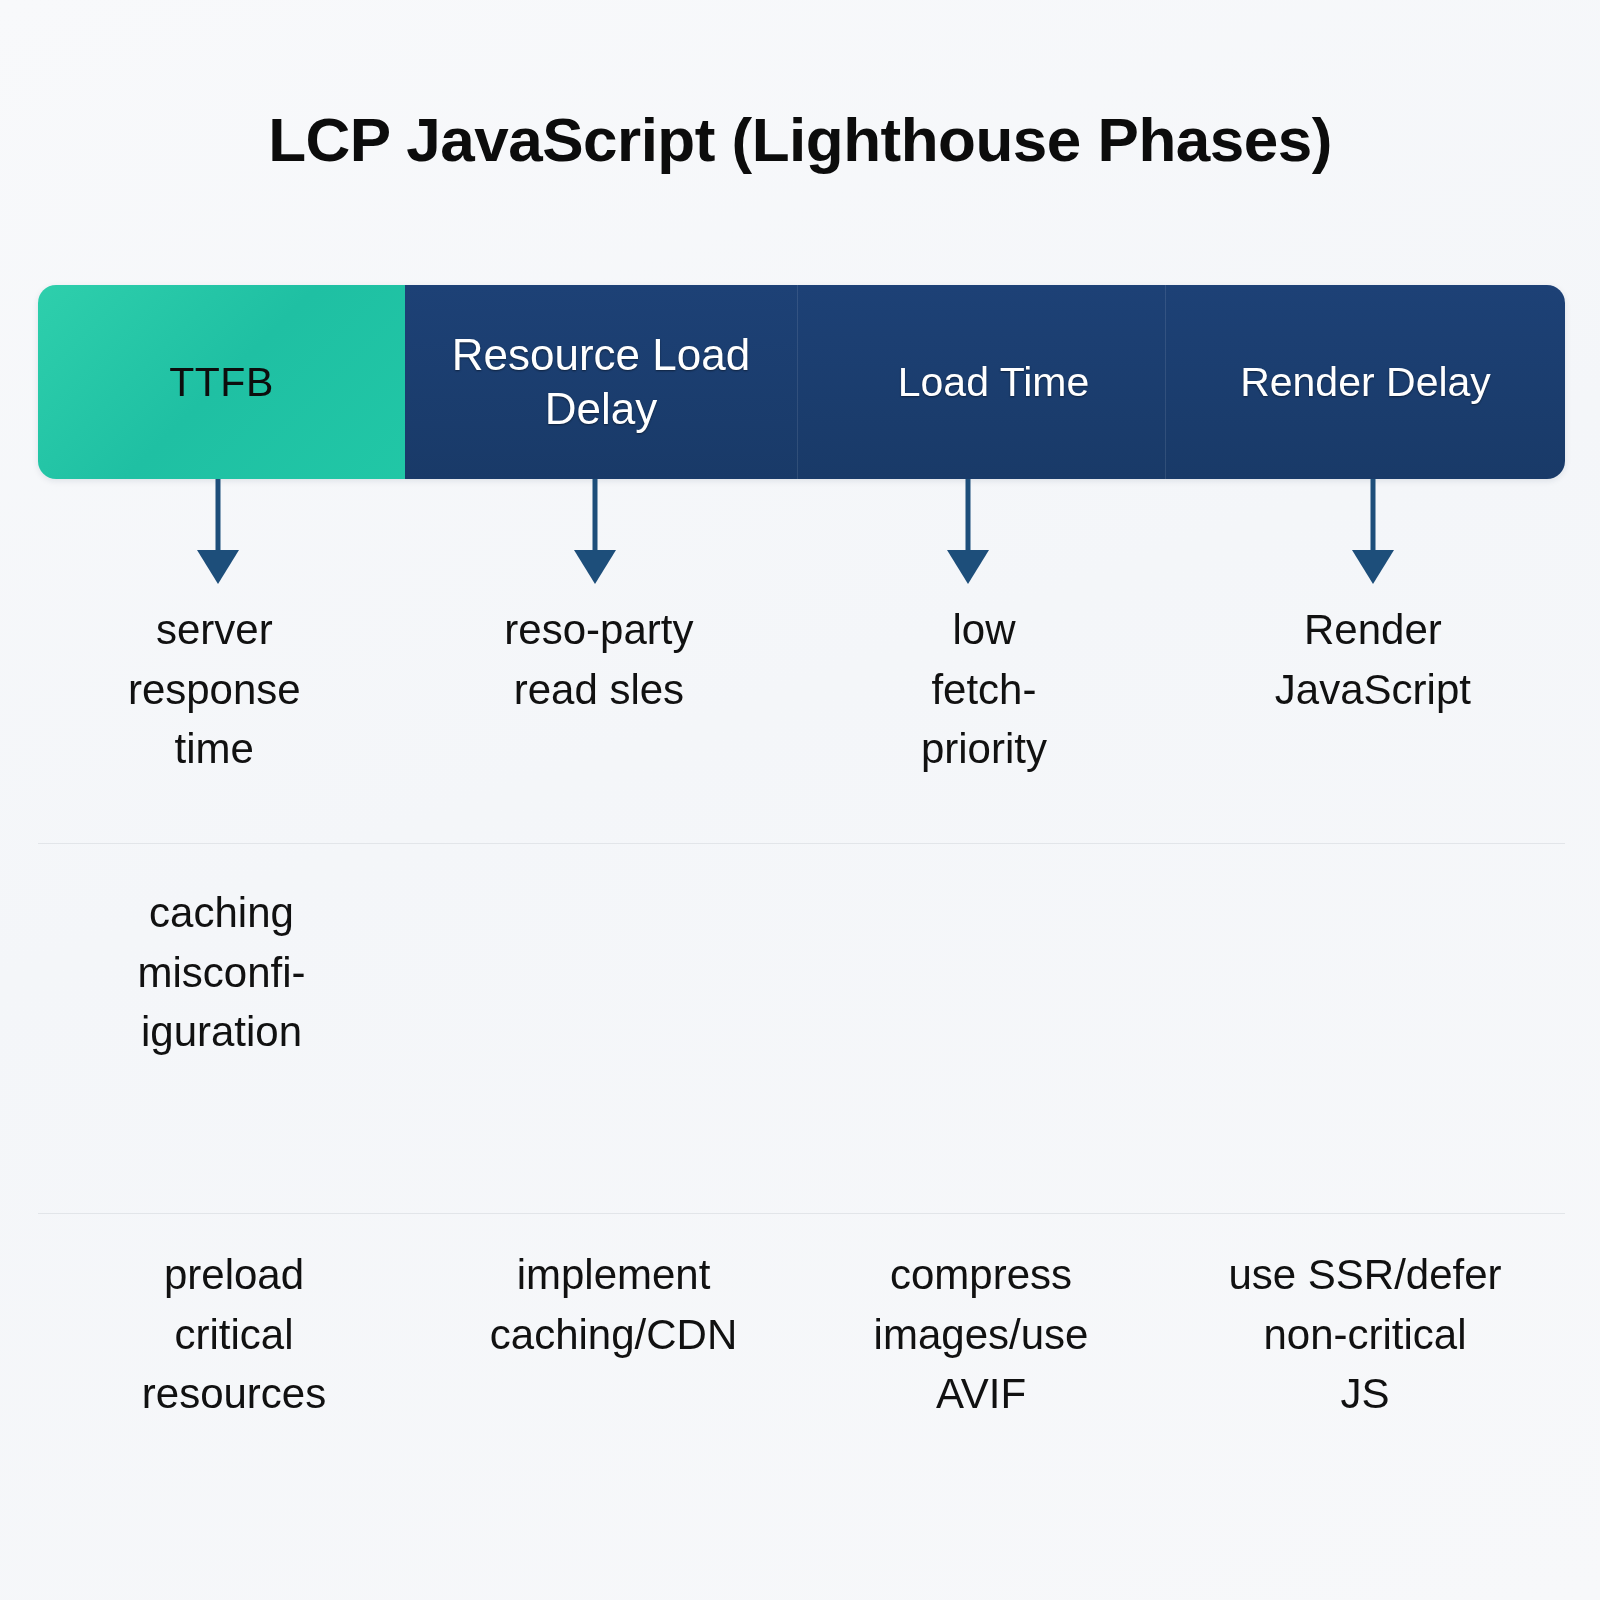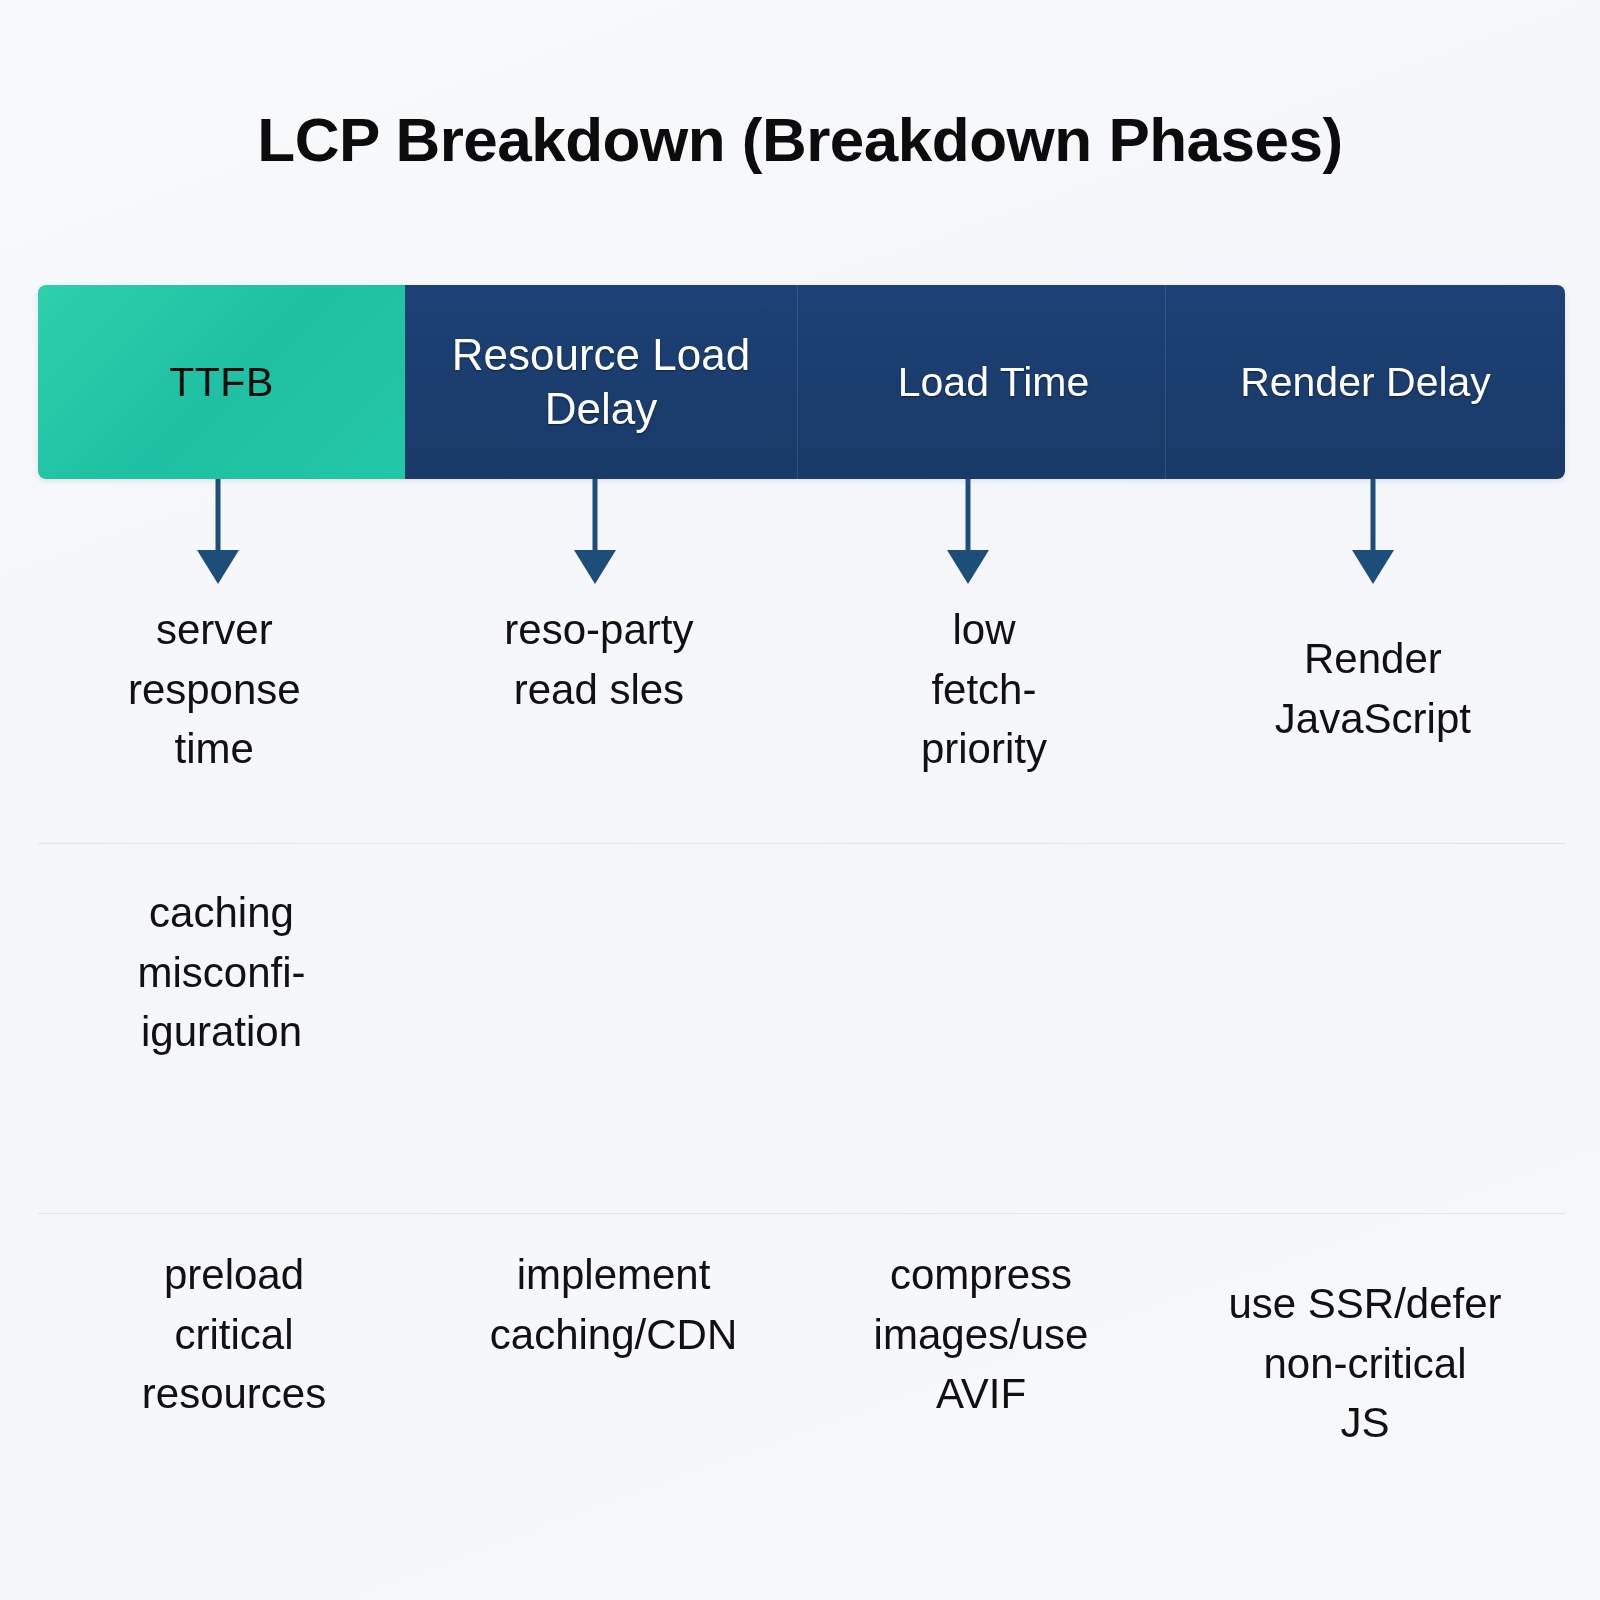--- a/index.html
+++ b/index.html
@@ -30,21 +30,21 @@
     white-space: nowrap;
   }
 
   
   .bar {
     position: absolute;
     left: 38px;
     top: 285px;
     width: 1527px;
     height: 194px;
-    border-radius: 8px;
+    border-radius: 18px;
     overflow: hidden;
     display: flex;
     box-shadow: 0 2px 6px rgba(20, 40, 70, 0.10);
   }
   .seg {
     display: flex;
     align-items: center;
     justify-content: center;
     text-align: center;
     box-sizing: border-box;
@@ -111,36 +111,36 @@
     text-align: center;
     font-size: 42px;
     line-height: 1.42;
     color: #111111;
     box-sizing: border-box;
     padding: 0 6px;
   }
   .c1 { width: 367px; }
   .c2 { width: 392px; }
   .c3 { width: 368px; }
-  .c4 { width: 400px; margin-top: 29px; }
+  .c4 { width: 400px; }
 
   .divider {
     position: absolute;
     left: 38px;
     width: 1527px;
     height: 1px;
     background: #e2e5e9;
   }
   .divider-1 { top: 843px; }
   .divider-2 { top: 1213px; }
 </style>
 </head>
 <body>
 
-<div class="title">LCP Breakdown (Breakdown Phases)</div>
+<div class="title">LCP JavaScript (Lighthouse Phases)</div>
 
 <div class="bar">
   <div class="seg seg-ttfb">TTFB</div>
   <div class="seg seg-dark seg-rld">Resource Load<br>Delay</div>
   <div class="seg seg-dark seg-load">Load Time</div>
   <div class="seg seg-dark seg-render">Render Delay</div>
 </div>
 
 <svg class="arrows" width="1600" height="1600" viewBox="0 0 1600 1600">
   <g stroke="#1d4e7a" stroke-width="5" fill="#1d4e7a">

